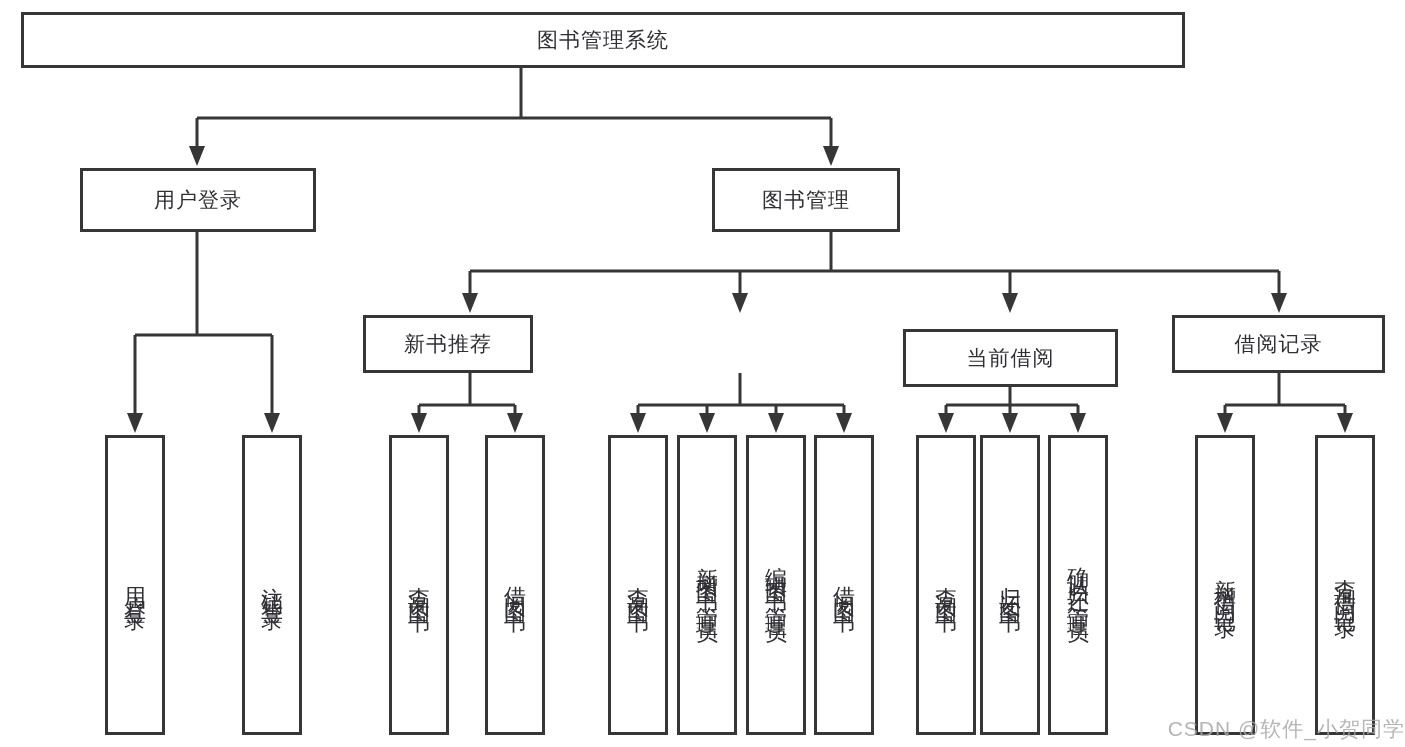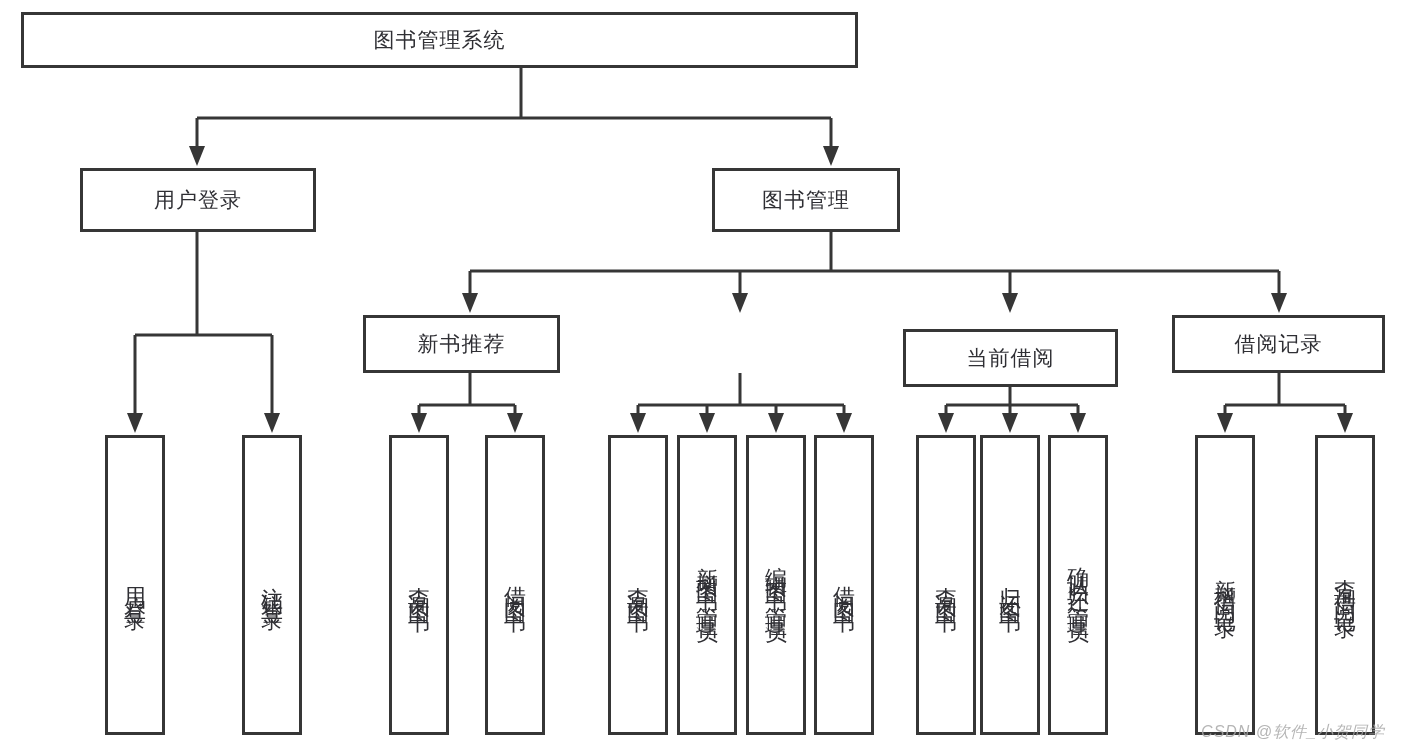--- a/index.html
+++ b/index.html
@@ -43,27 +43,26 @@
   }
   .node.v {
     writing-mode: vertical-rl;
     text-orientation: mixed;
     font-size: 22px;
     letter-spacing: 8px;
     line-height: 1;
   }
   .watermark {
     position: absolute;
-    right: 20px;
+    right: 0;
     bottom: 4px;
-    font-size: 16px;
+    font-size: 21px;
     color: rgba(168, 168, 168, 0.85);
     letter-spacing: 1px;
     white-space: nowrap;
-    font-style: italic;
   }
 </style>
 </head>
 <body>
 
 <div class="canvas">
 
   <svg class="connector-layer" width="1405" height="747" viewBox="0 0 1405 747">
     <g stroke="#363636" stroke-width="3" fill="none">
 
@@ -97,26 +96,26 @@
       <polygon points="768,413 784,413 776,433"></polygon>
       <polygon points="836,413 852,413 844,433"></polygon>
       <polygon points="938,413 954,413 946,433"></polygon>
       <polygon points="1002,413 1018,413 1010,433"></polygon>
       <polygon points="1070,413 1086,413 1078,433"></polygon>
       <polygon points="1217,413 1233,413 1225,433"></polygon>
       <polygon points="1337,413 1353,413 1345,433"></polygon>
     </g>
   </svg>
 
-  <div class="node h root" style="left:21px; top:12px; width:837px; height:56px;">图书管理系统</div>
+  <div class="node h root" style="left:21px; top:12px; width:1164px; height:56px;">图书管理系统</div>
 
   <div class="node h" style="left:80px; top:168px; width:236px; height:64px;">用户登录</div>
   <div class="node h" style="left:712px; top:168px; width:188px; height:64px;">图书管理</div>
 
-  <div class="node h" style="left:363px; top:315px; width:197px; height:58px;">新书推荐</div>
+  <div class="node h" style="left:363px; top:315px; width:170px; height:58px;">新书推荐</div>
   <div class="node h" style="left:903px; top:329px; width:215px; height:58px;">当前借阅</div>
   <div class="node h" style="left:1172px; top:315px; width:213px; height:58px;">借阅记录</div>
 
   <div class="node v" style="left:105px; top:435px; width:60px; height:300px;">用户登录</div>
   <div class="node v" style="left:242px; top:435px; width:60px; height:300px;">注销登录</div>
 
   <div class="node v" style="left:389px; top:435px; width:60px; height:300px;">查询图书</div>
   <div class="node v" style="left:485px; top:435px; width:60px; height:300px;">借阅图书</div>
 
   <div class="node v" style="left:608px; top:435px; width:60px; height:300px;">查询图书</div>

